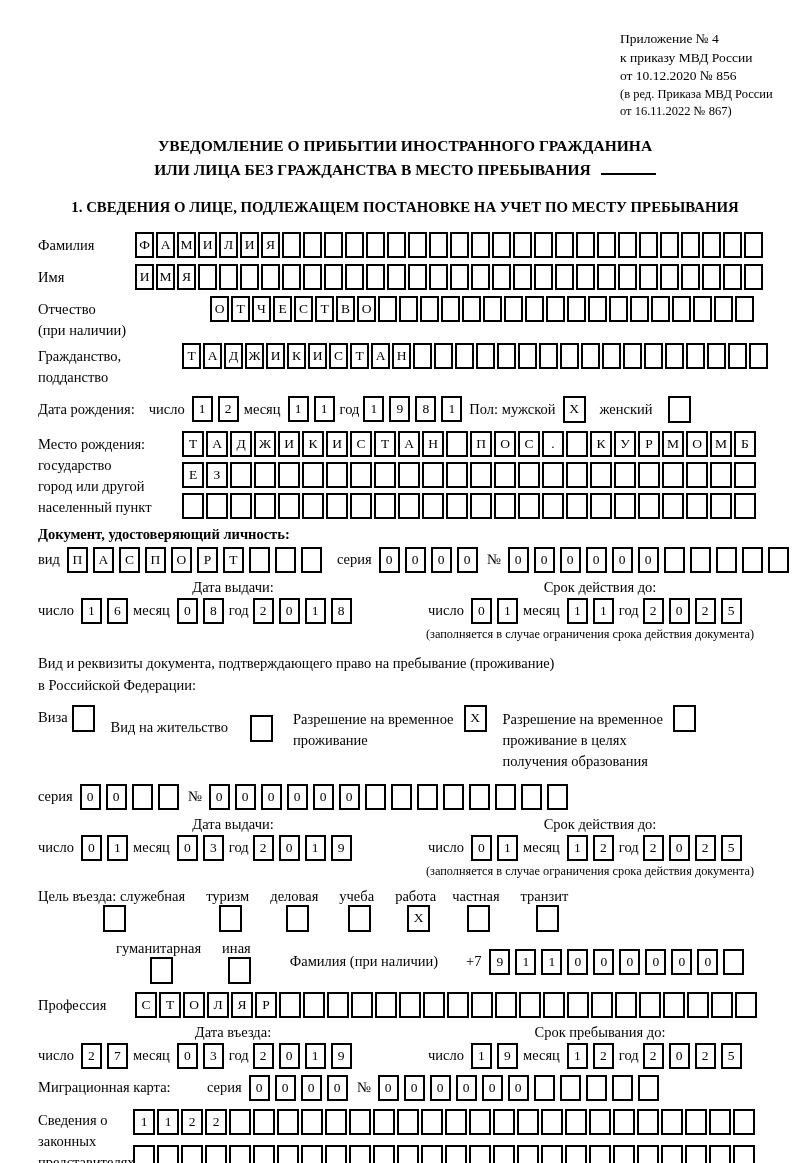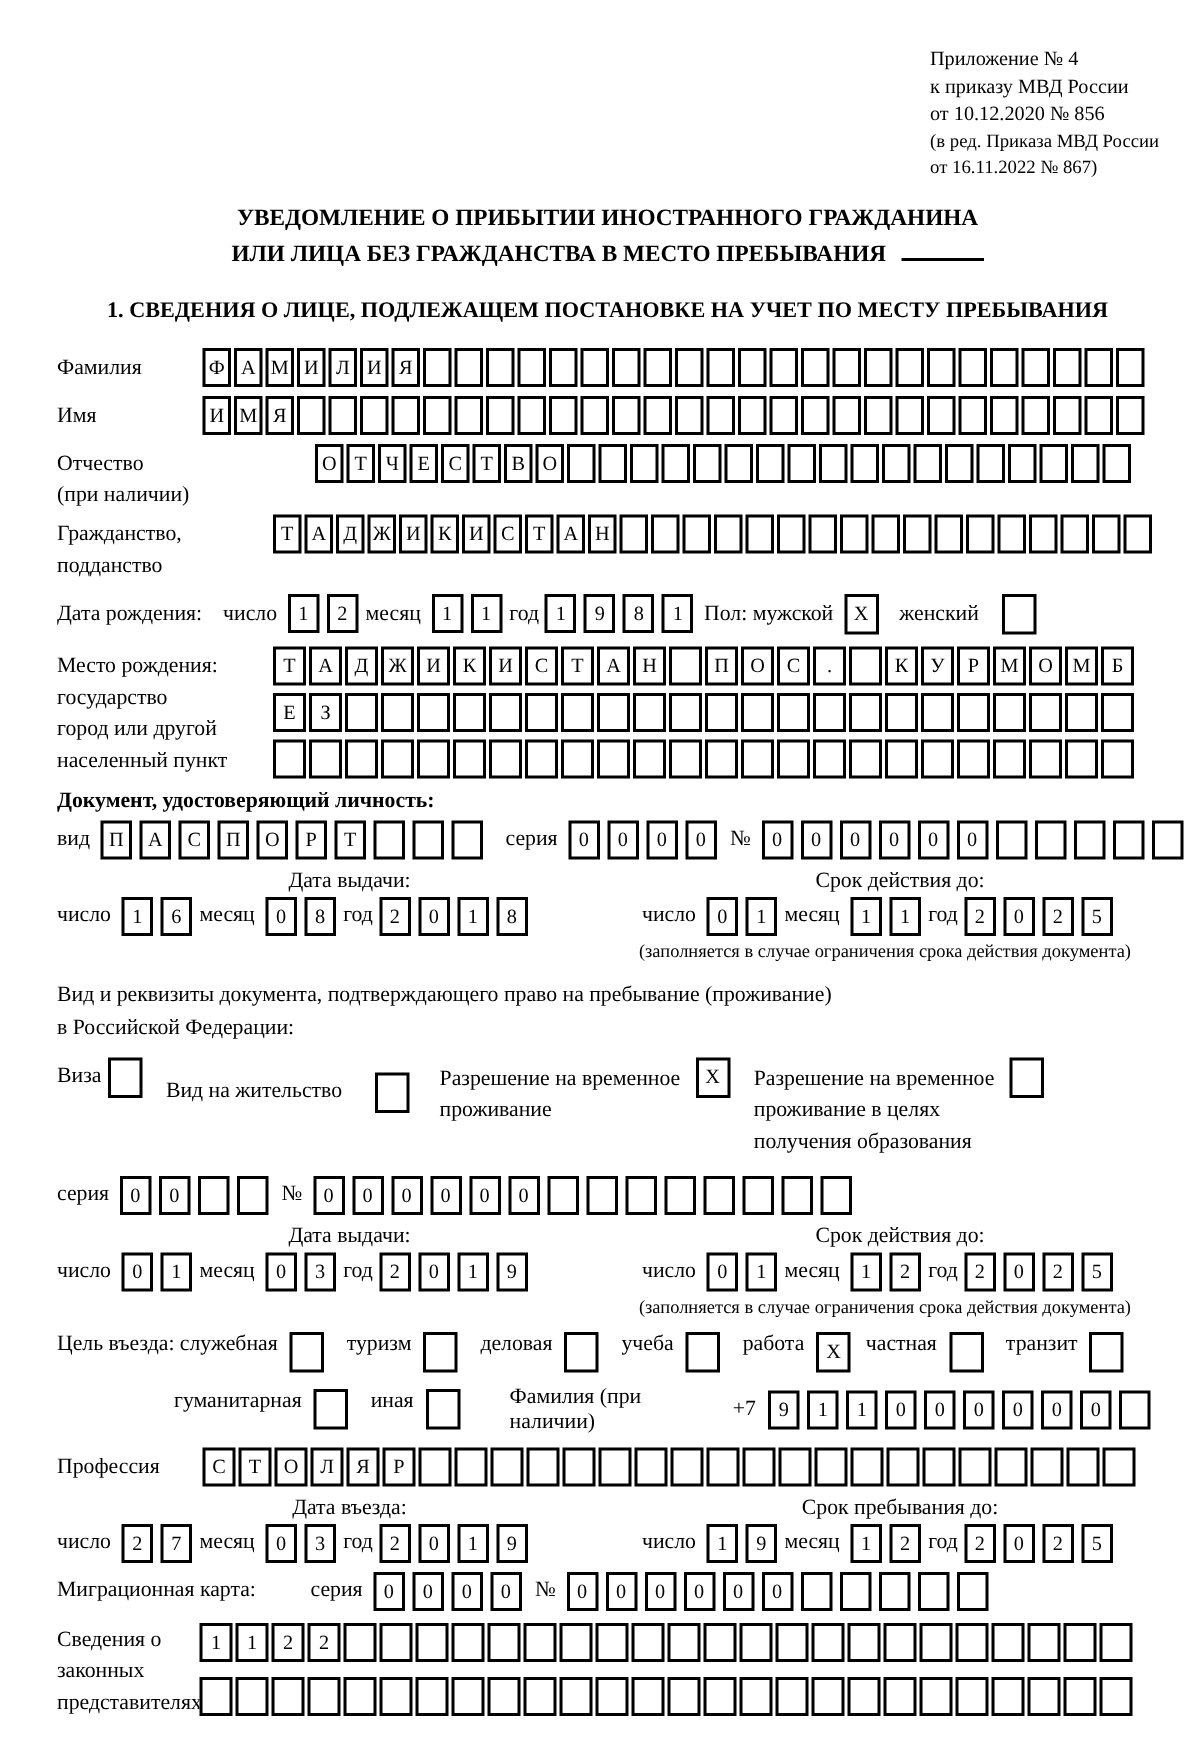--- a/index.html
+++ b/index.html
@@ -48,21 +48,21 @@
   .colhead { text-align:center; font-size:14.5px; }
   .note { font-size:12.3px; text-align:right; padding-right:18px; margin-top:3px; }
 
   .para { font-size:14.5px; margin-top:10px; line-height:1.55; }
 
   .chkline { display:flex; align-items:flex-start; margin-top:8px; }
   .chkitem { display:flex; align-items:flex-start; }
   .chklbl { font-size:14.5px; padding-top:4px; }
   .chklbl-multi { font-size:14.5px; line-height:1.45; padding-top:4px; }
   .optlbl { font-size:14.5px; margin-right:8px; }
-  .opt { display:inline-flex; margin-right:13px; }
+  .opt { display:inline-flex; align-items:center; margin-right:13px;flex-direction:column; }
 </style>
 </head>
 <body>
 
 <div class="page">
 
   <div class="hdr">
     <div>Приложение № 4</div>
     <div>к приказу МВД России</div>
     <div>от 10.12.2020 № 856</div>

